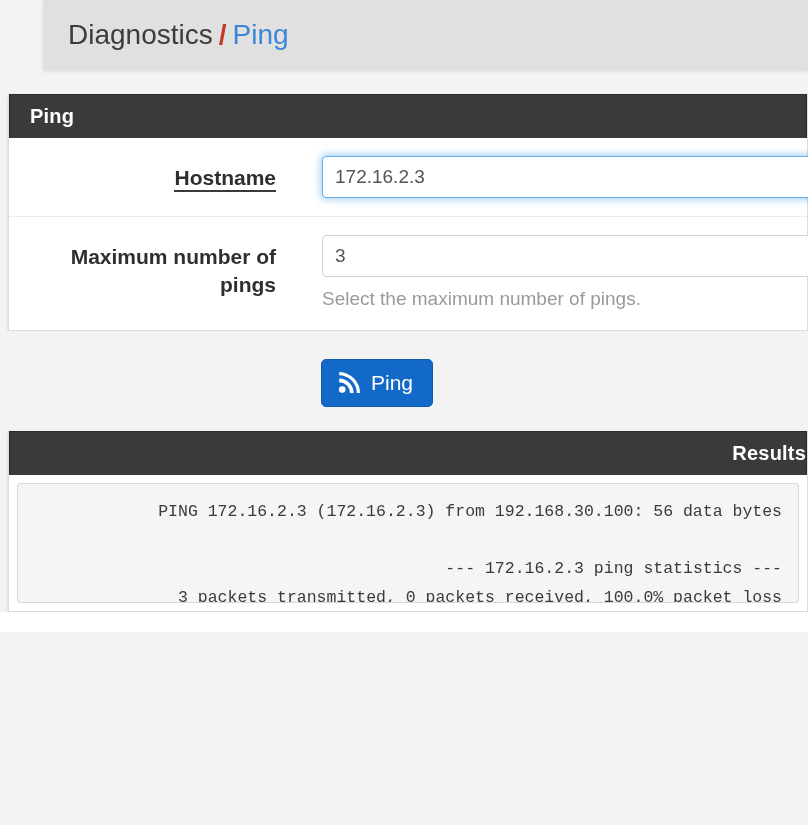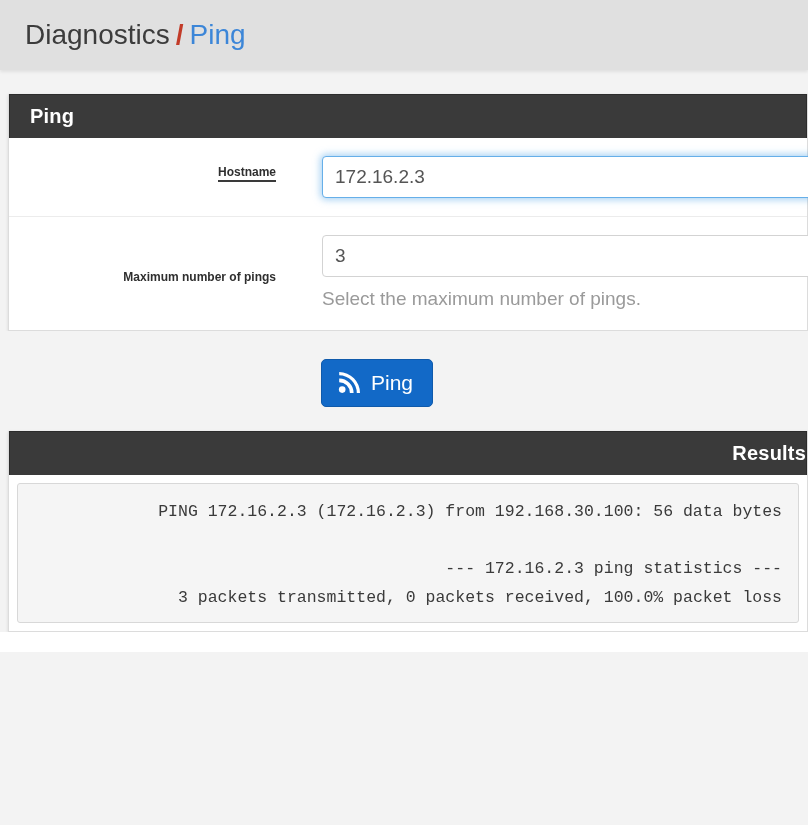--- a/index.html
+++ b/index.html
@@ -15,20 +15,21 @@
   
   .breadcrumb-bar {
     height: 70px;
     background: #e0e0e0;
     display: flex;
     align-items: center;
     padding-left: 25px;
     box-shadow: 0 2px 3px rgba(0,0,0,.08);
     position: relative;
     z-index: 3;
+    margin-left: 43px;
   }
   .breadcrumb {
     font-size: 28px;
     line-height: 1;
     white-space: nowrap;
   }
   .bc-root { color: #3c3c3c; }
   .bc-sep  { color: #c23b28; font-weight: bold; padding: 0 6px; }
   .bc-current { color: #3c86d8; }
 
@@ -53,29 +54,29 @@
   .panel-body { background: #fff; }
 
   
   .form-row {
     display: flex;
     align-items: flex-start;
     border-bottom: 1px solid #ececec;
     padding: 18px 0 18px 0;
     min-height: 76px;
   }
-  .form-row:last-child { border-bottom: none; align-items: center; }
+  .form-row:last-child { border-bottom: none; }
 
   .form-label {
     width: 267px;
     min-width: 267px;
     text-align: right;
     padding-right: 0px;
     padding-top: 8px;
-    font-size: 12px;
+    font-size: 21px;
     font-weight: bold;
     color: #2f2f2f;
     line-height: 1.35;
   }
   .form-label .lbl-underline {
     border-bottom: 2px solid #3a3a3a;
     padding-bottom: 1px;
   }
 
   .form-control-col {
@@ -134,21 +135,21 @@
   .rss-icon { width: 22px; height: 22px; display: block; }
 
   
   .results-panel { margin-top: 0; text-align: right; }
   .results-box {
     margin: 8px;
     background: #f5f5f5;
     border: 1px solid #d8d8d8;
     border-radius: 3px;
     padding: 14px 16px 16px 16px;
-    height: 140px;
+    height: 120px;
     overflow: hidden;
     font-family: "Liberation Mono", monospace;
     font-size: 16.5px;
     line-height: 1.75;
     color: #3a3a3a;
     white-space: pre;
   }
   .results-panel .panel-body { background: #fff; }
   .bottom-filler { height: 20px; background: #ffffff; }
 </style>

